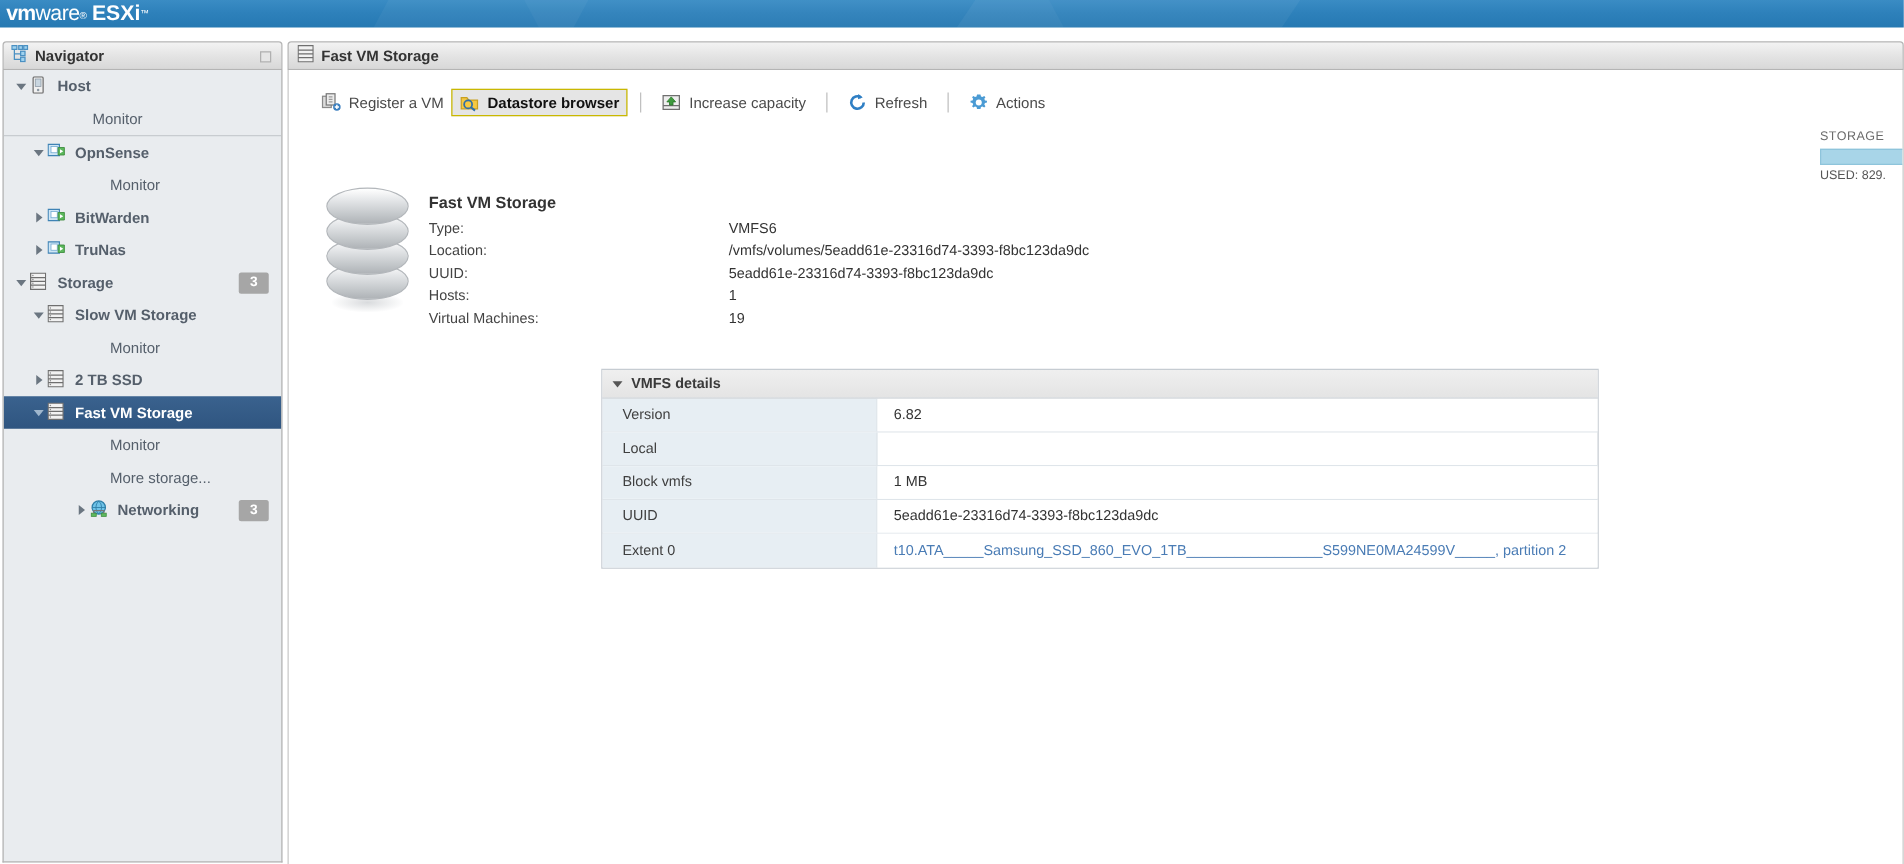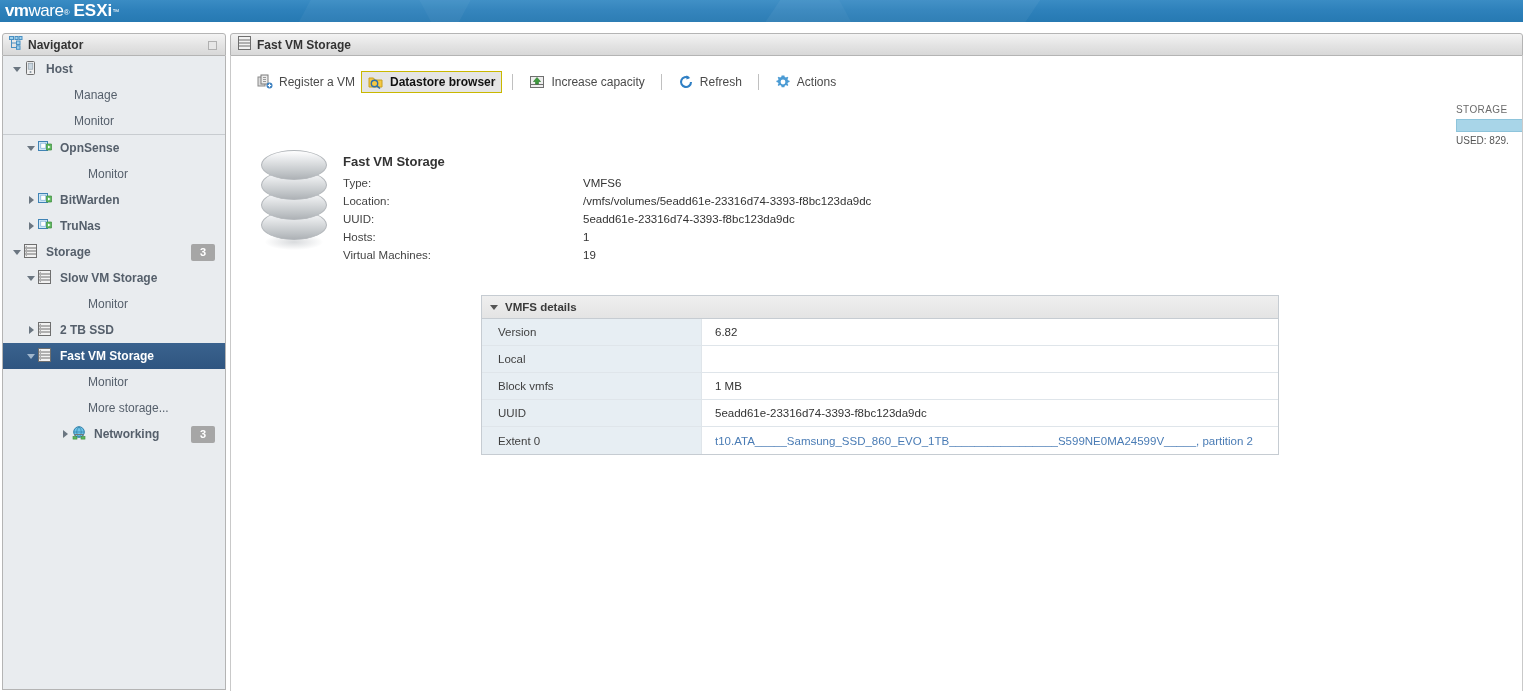--- a/index.html
+++ b/index.html
@@ -314,25 +314,20 @@
             <span class="ticon"><svg width="13" height="14" viewBox="0 0 13 14">
                 <rect x="2.5" y="0.5" width="8" height="13" rx="1" fill="#f0f0f0" stroke="#6f6f6f"></rect>
                 <rect x="4.2" y="2.2" width="4.6" height="6" fill="#c9d6e0" stroke="#8a97a2" stroke-width="0.6"></rect>
                 <circle cx="6.5" cy="11" r="1" fill="#8a97a2"></circle>
               </svg></span>
             <span class="tree-label">Host</span>
           </div>
           <div class="tree-row" style="padding-left: 36px;">
             <span class="twisty "></span>
             <span class="ticon"></span>
-            <span class="tree-label plain">Manage</span>
-          </div>
-          <div class="tree-row" style="padding-left: 36px;">
-            <span class="twisty "></span>
-            <span class="ticon"></span>
             <span class="tree-label plain">Monitor</span>
           </div>
         </div>
         <div class="tree-group">
           <div class="tree-row" style="padding-left: 22px;">
             <span class="twisty down"></span>
             <span class="ticon"><svg width="16" height="14" viewBox="0 0 16 14">
                 <rect x="0.5" y="1.5" width="9" height="9" fill="#cfe6f5" stroke="#3f83b5"></rect>
                 <rect x="2.8" y="3.2" width="5" height="5" fill="#ffffff" stroke="#6aa6cf" stroke-width="0.6"></rect>
                 <path d="M8.5 4 h5 v6 h-5 z" fill="#5cb85c" stroke="#3d8b3d" stroke-width="0.7"></path>

